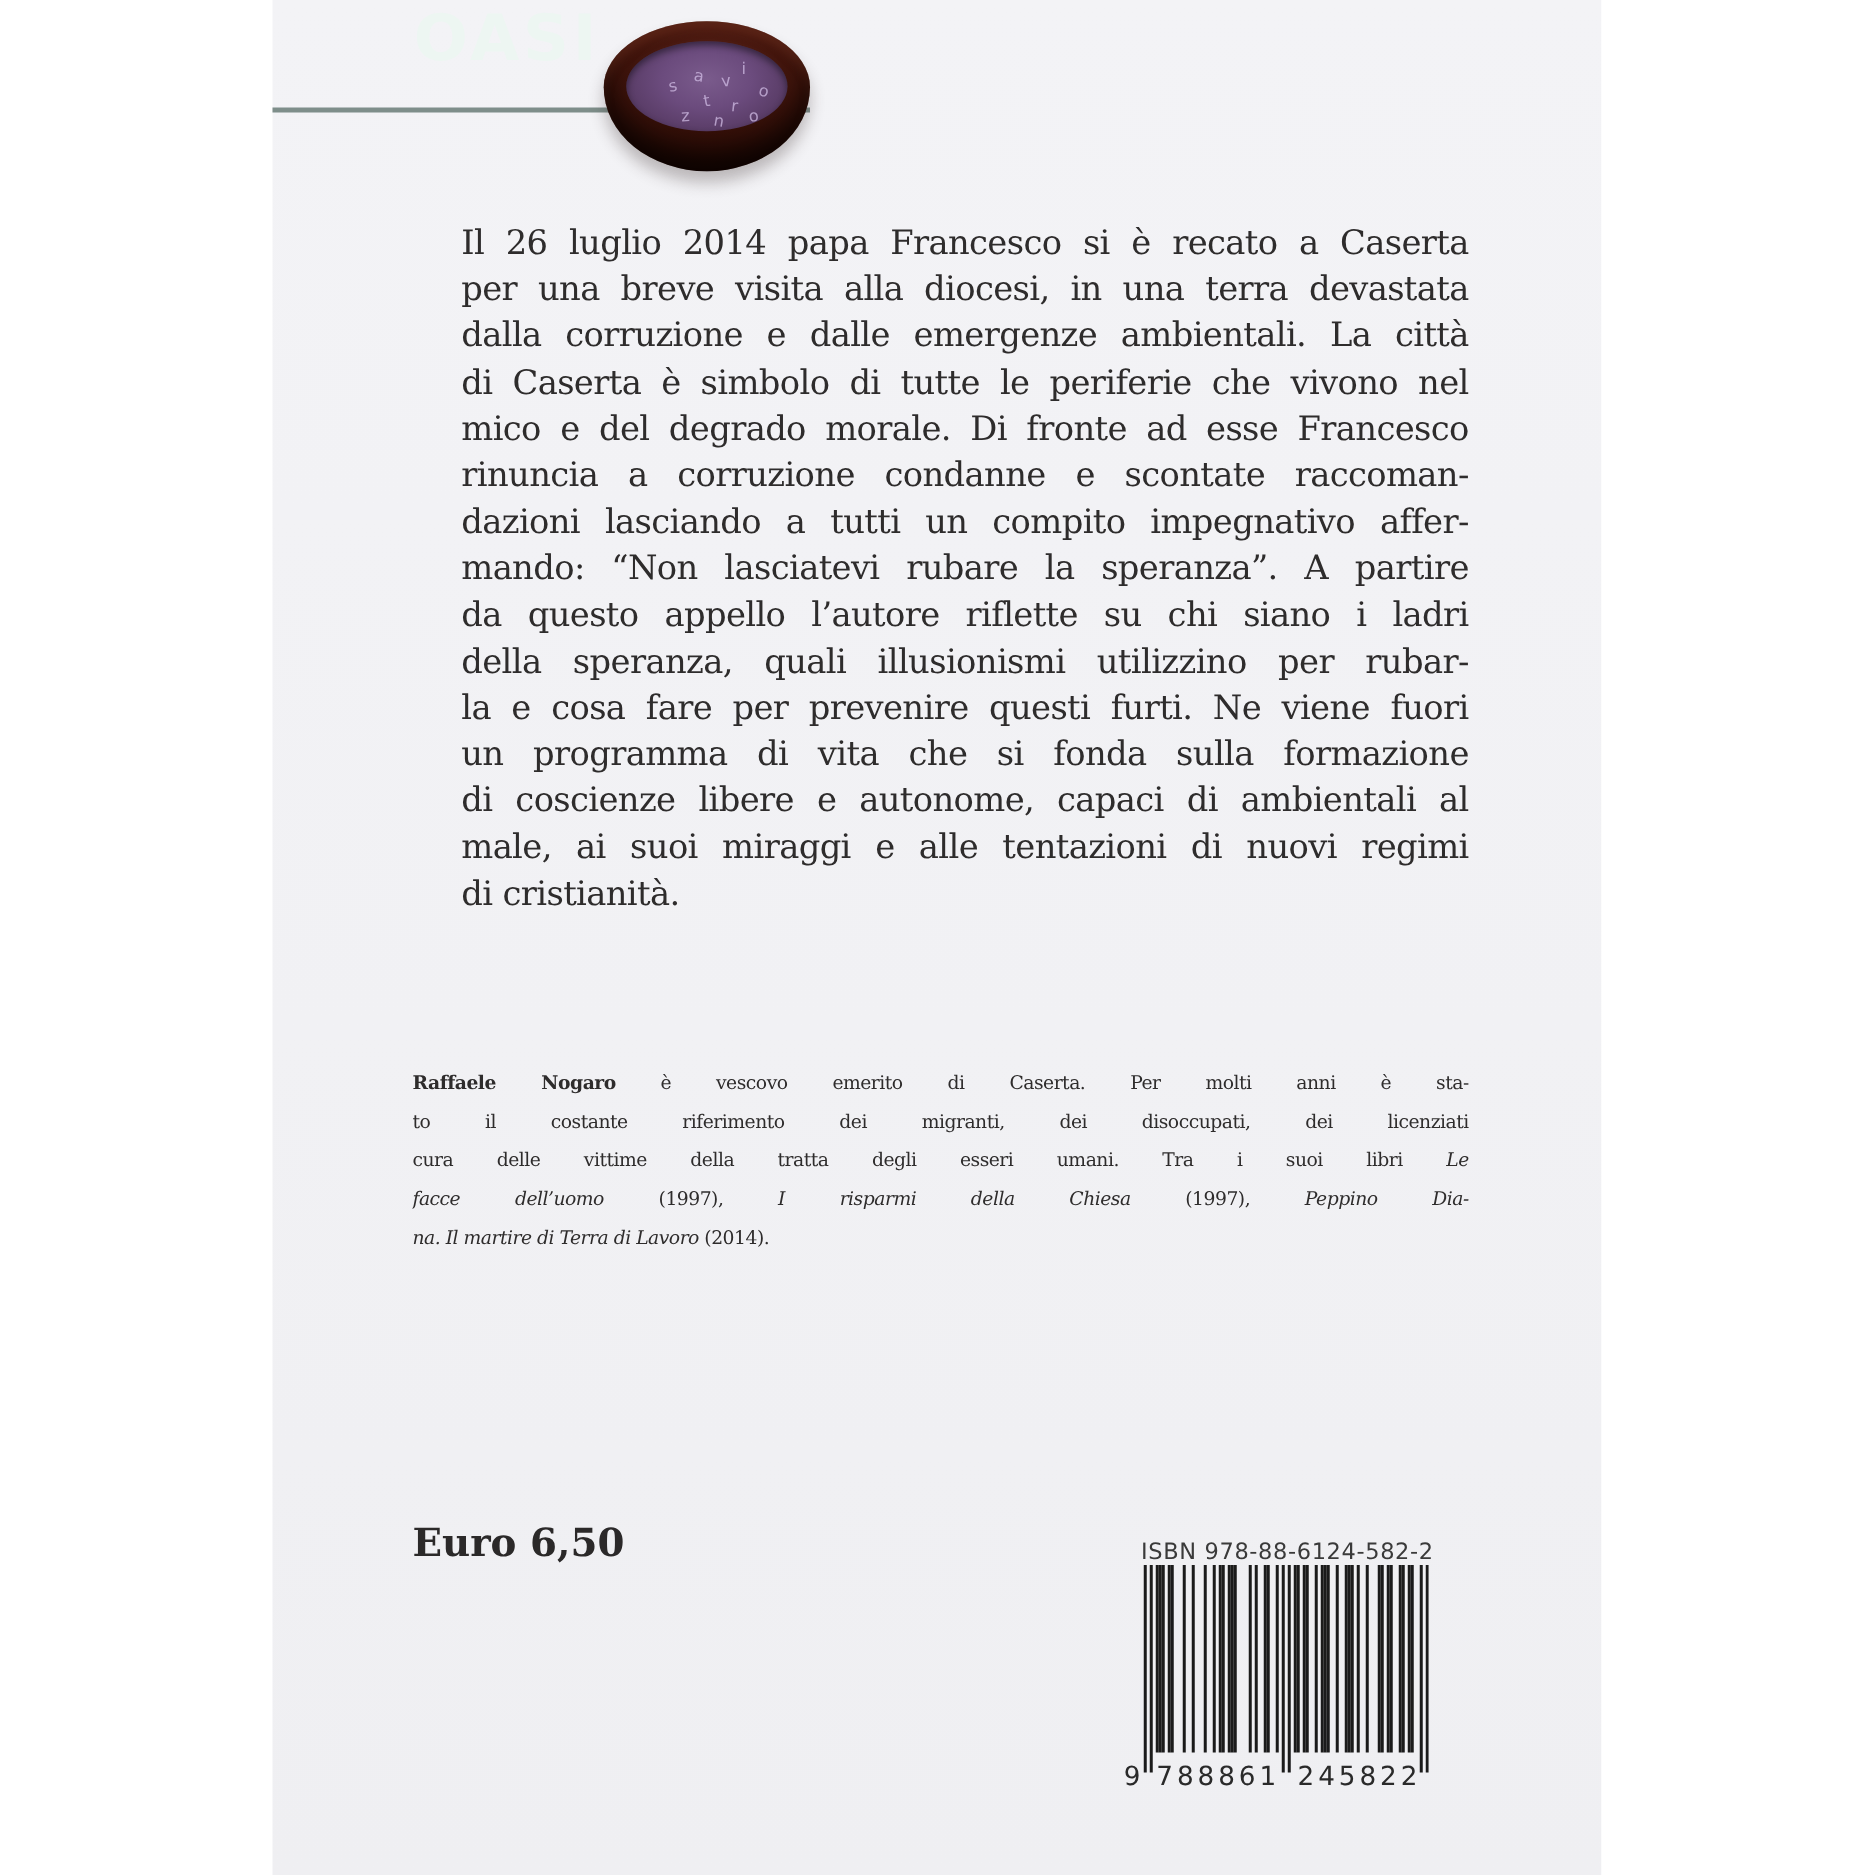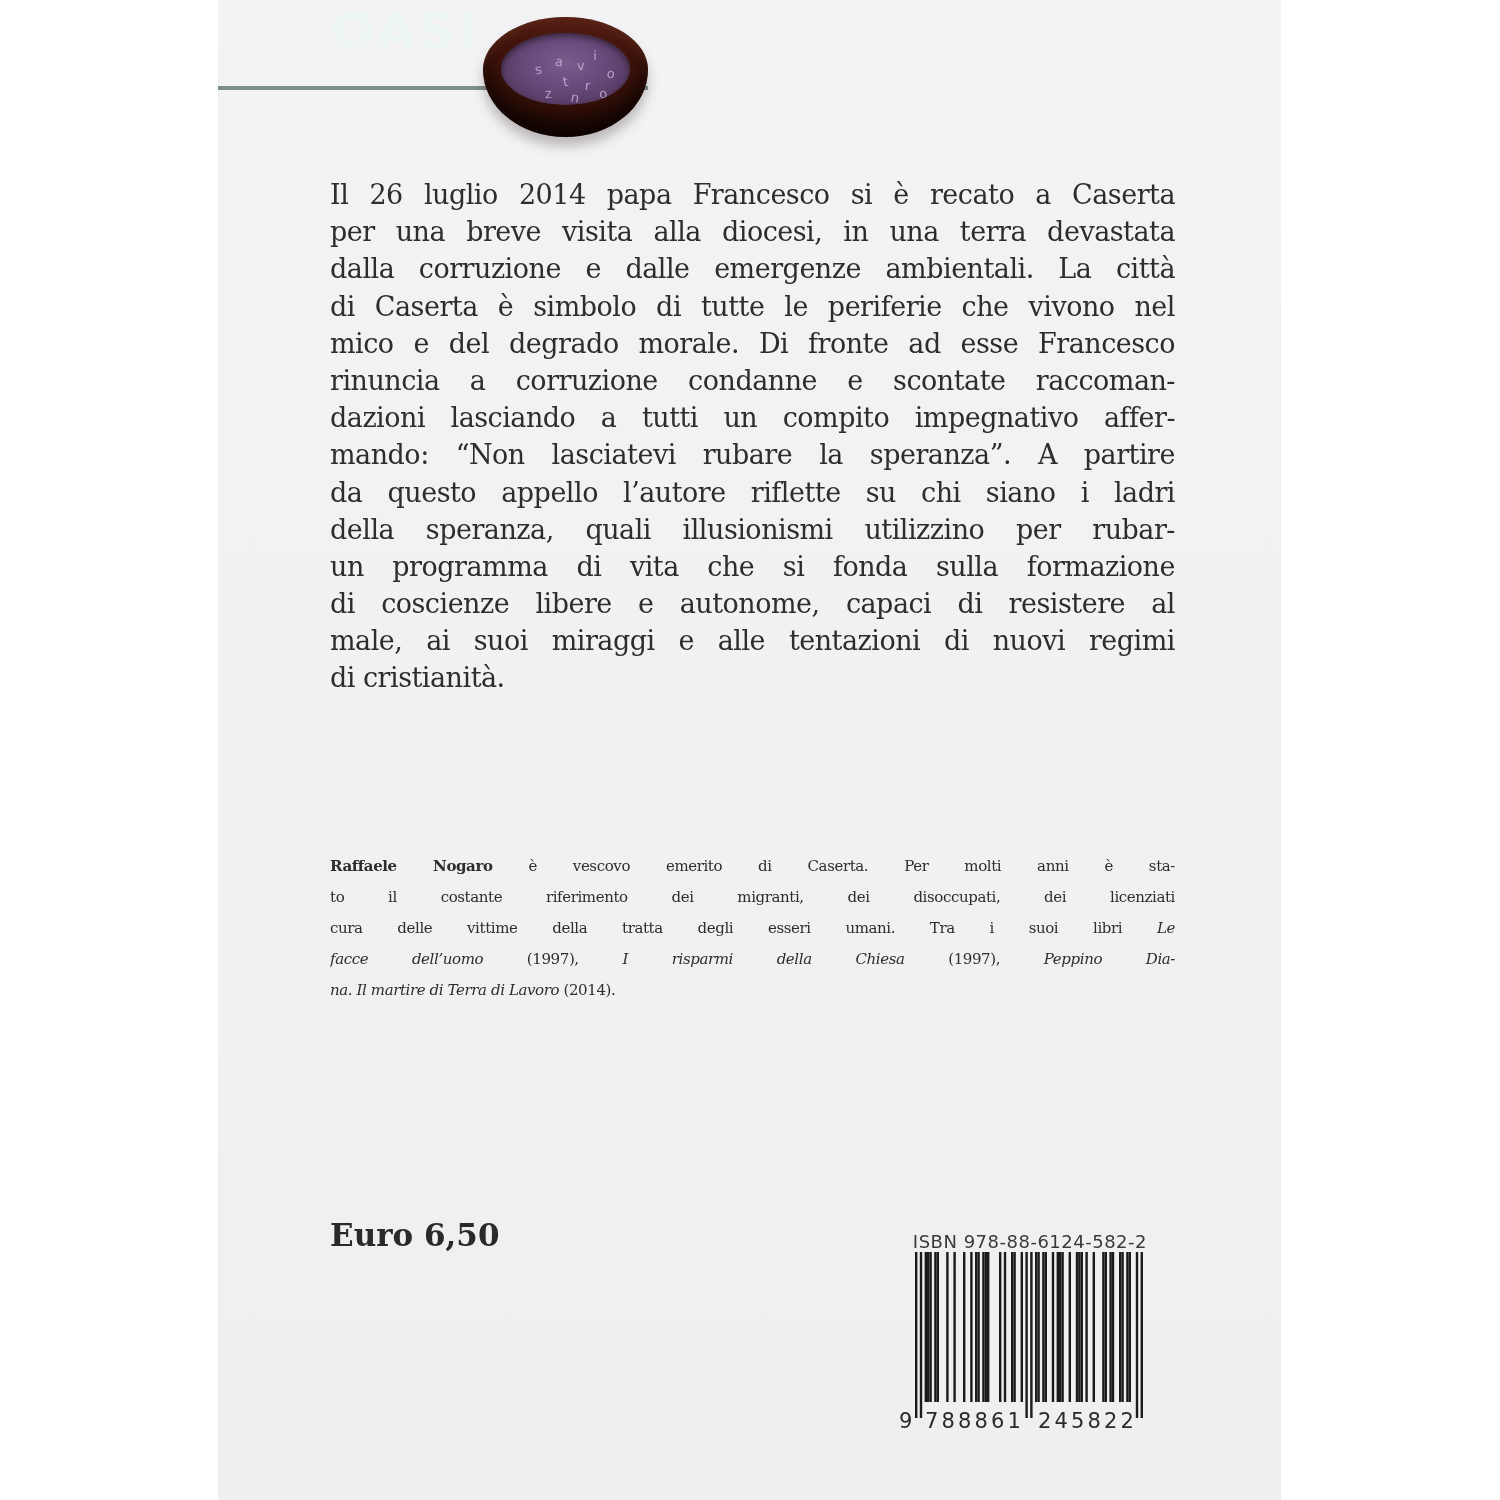--- a/index.html
+++ b/index.html
@@ -16,21 +16,21 @@
         background:radial-gradient(ellipse 95% 80% at 52% 30%, #5a241a 0%, #48180f 28%, #330f08 55%, #200803 80%, #180502 100%);
         box-shadow:0 9px 12px rgba(60,45,45,0.30), inset 0 -14px 18px rgba(0,0,0,0.55), inset 0 6px 8px rgba(150,70,45,0.35);}
   .liquid{position:absolute;left:11%;top:13%;width:78%;height:60%;
           border-radius:50%;
           background:radial-gradient(ellipse at 50% 42%, #7a5b8c 0%, #6b4b7d 40%, #593c66 72%, #47294c 100%);
           box-shadow:inset 0 3px 6px rgba(0,0,0,0.45);overflow:hidden;}
   .bowl-letter{position:absolute;font-family:"DejaVu Sans","Liberation Sans",sans-serif;
                font-size:13px;color:rgba(208,188,228,0.75);line-height:1;}
   .synopsis{position:absolute;left:112px;top:176px;width:845px;
             font-size:27px;line-height:37.2px;letter-spacing:-0.5px;color:#2e2c2c;}
-  .syn-line{text-align:justify;text-align-last:justify;height:37.2px;overflow:hidden;}
+  .syn-line{text-align:justify;text-align-last:justify;height:37.2px;overflow:hidden;margin-left:39px;}
   .synopsis .syn-line:last-child{text-align-last:left;}
   .bio{position:absolute;left:112px;top:851px;width:845px;
        font-size:15px;line-height:31px;letter-spacing:-0.4px;color:#2e2c2c;}
   .bio-line{text-align:justify;text-align-last:justify;height:31px;overflow:hidden;}
   .bio .bio-line:last-child{text-align-last:left;}
   .seg-b{font-weight:bold;}
   .seg-i{font-style:italic;}
   .price{position:absolute;left:112px;top:1217px;font-weight:bold;font-size:31px;color:#2b2929;}
   .isbn-label{position:absolute;left:677px;top:1231px;width:252px;text-align:right;
               font-family:"DejaVu Sans","Liberation Sans",sans-serif;
@@ -66,22 +66,23 @@
         <div class="syn-line">Il 26 luglio 2014 papa Francesco si è recato a Caserta</div>
         <div class="syn-line">per una breve visita alla diocesi, in una terra devastata</div>
         <div class="syn-line">dalla corruzione e dalle emergenze ambientali. La città</div>
         <div class="syn-line">di Caserta è simbolo di tutte le periferie che vivono nel</div>
         <div class="syn-line">mico e del degrado morale. Di fronte ad esse Francesco</div>
         <div class="syn-line">rinuncia a corruzione condanne e scontate raccoman-</div>
         <div class="syn-line">dazioni lasciando a tutti un compito impegnativo affer-</div>
         <div class="syn-line">mando: “Non lasciatevi rubare la speranza”. A partire</div>
         <div class="syn-line">da questo appello l’autore riflette su chi siano i ladri</div>
         <div class="syn-line">della speranza, quali illusionismi utilizzino per rubar-</div>
+        <div class="syn-line">la e cosa fare per prevenire questi furti. Ne viene fuori</div>
         <div class="syn-line">un programma di vita che si fonda sulla formazione</div>
-        <div class="syn-line">di coscienze libere e autonome, capaci di resistere al</div>
+        <div class="syn-line">di coscienze libere e autonome, capaci di ambientali al</div>
         <div class="syn-line">male, ai suoi miraggi e alle tentazioni di nuovi regimi</div>
         <div class="syn-line">di cristianità.</div>
       </div>
 
     <div class="bio">
         <div class="bio-line"><span class="seg-b">Raffaele Nogaro</span><span> è vescovo emerito di Caserta. Per molti anni è sta-</span></div>
         <div class="bio-line"><span>to il costante riferimento dei migranti, dei disoccupati, dei licenziati</span></div>
         <div class="bio-line"><span>cura delle vittime della tratta degli esseri umani. Tra i suoi libri </span><span class="seg-i">Le</span></div>
         <div class="bio-line"><span class="seg-i">facce dell’uomo</span><span> (1997), </span><span class="seg-i">I risparmi della Chiesa</span><span> (1997), </span><span class="seg-i">Peppino Dia-</span></div>
         <div class="bio-line"><span class="seg-i">na. Il martire di Terra di Lavoro</span><span> (2014).</span></div>

